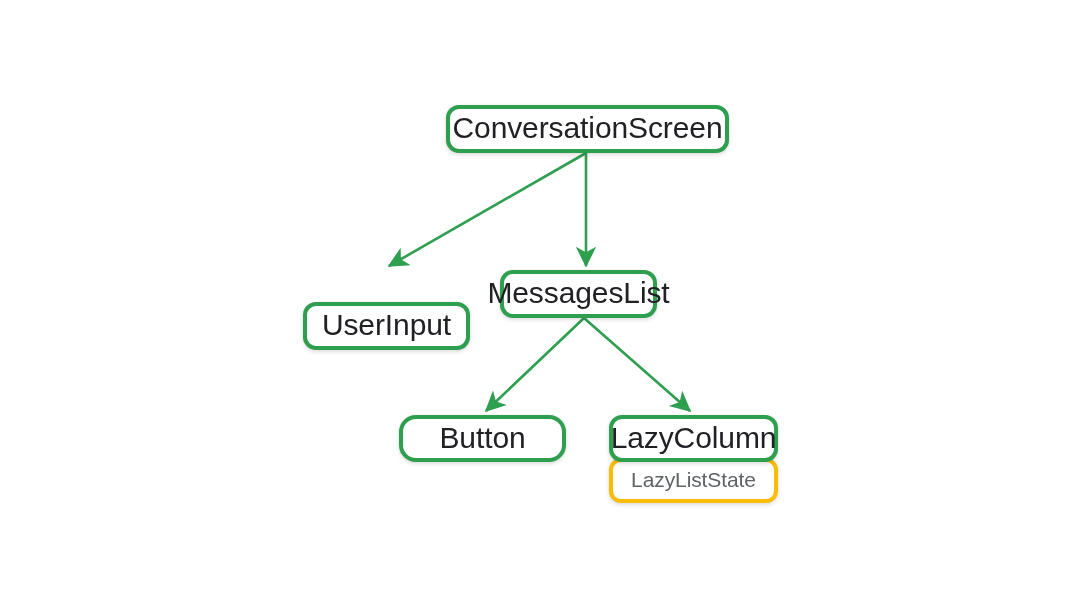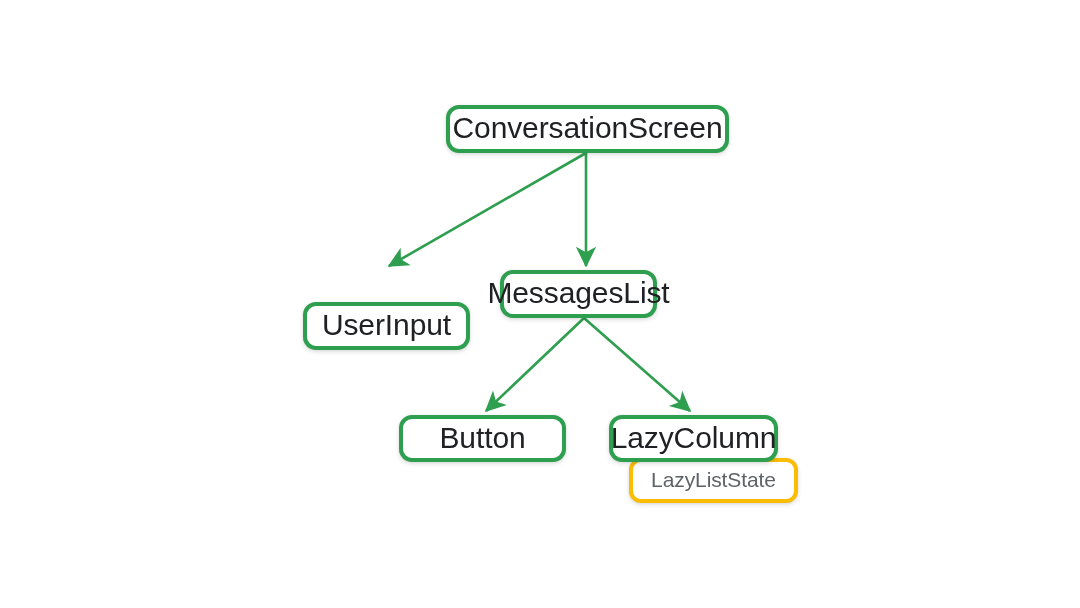--- a/index.html
+++ b/index.html
@@ -53,23 +53,23 @@
   }
   .node-label {
     display: block;
     transform: translateY(-1px);
   }
 
   
   #node-conversationscreen { left: 446px; top: 105px; width: 283px; height: 48px; }
   #node-userinput         { left: 303px; top: 270px; width: 167px; height: 48px; margin-top: 32px; }
   #node-messageslist      { left: 500px; top: 270px; width: 157px; height: 48px; }
-  #node-button            { left: 399px; top: 415px; width: 167px; height: 47px; }
+  #node-button            { left: 399px; top: 415px; width: 167px; height: 47px; border-radius: 17px; }
   #node-lazycolumn        { left: 609px; top: 415px; width: 169px; height: 47px; align-items: center; }
-  #node-lazyliststate     { left: 609px; top: 458px; width: 169px; height: 45px; margin-left: 20px; }
+  #node-lazyliststate     { left: 609px; top: 458px; width: 169px; height: 45px; }
 </style>
 </head>
 <body>
 
 <div id="canvas">
 
   <svg id="edges" viewBox="0 0 1080 608" width="1080" height="608">
     <defs>
       <marker id="arrowhead" markerWidth="9" markerHeight="9" refX="7.4" refY="4.5" orient="auto" markerUnits="strokeWidth">
         <path d="M0,0.6 L8,4.5 L0,8.4 L2.1,4.5 Z" fill="#2e9e4f"></path>

